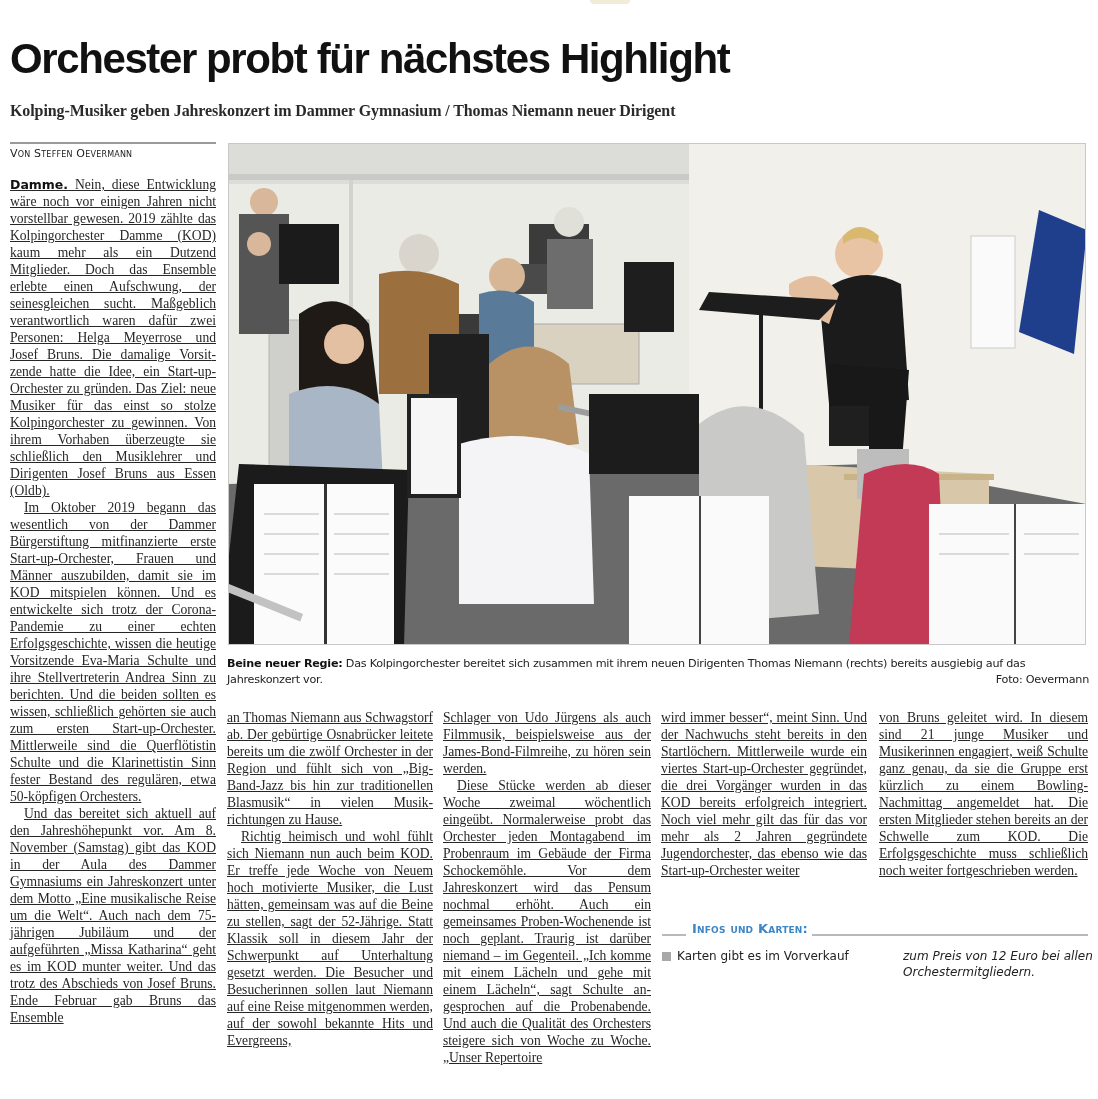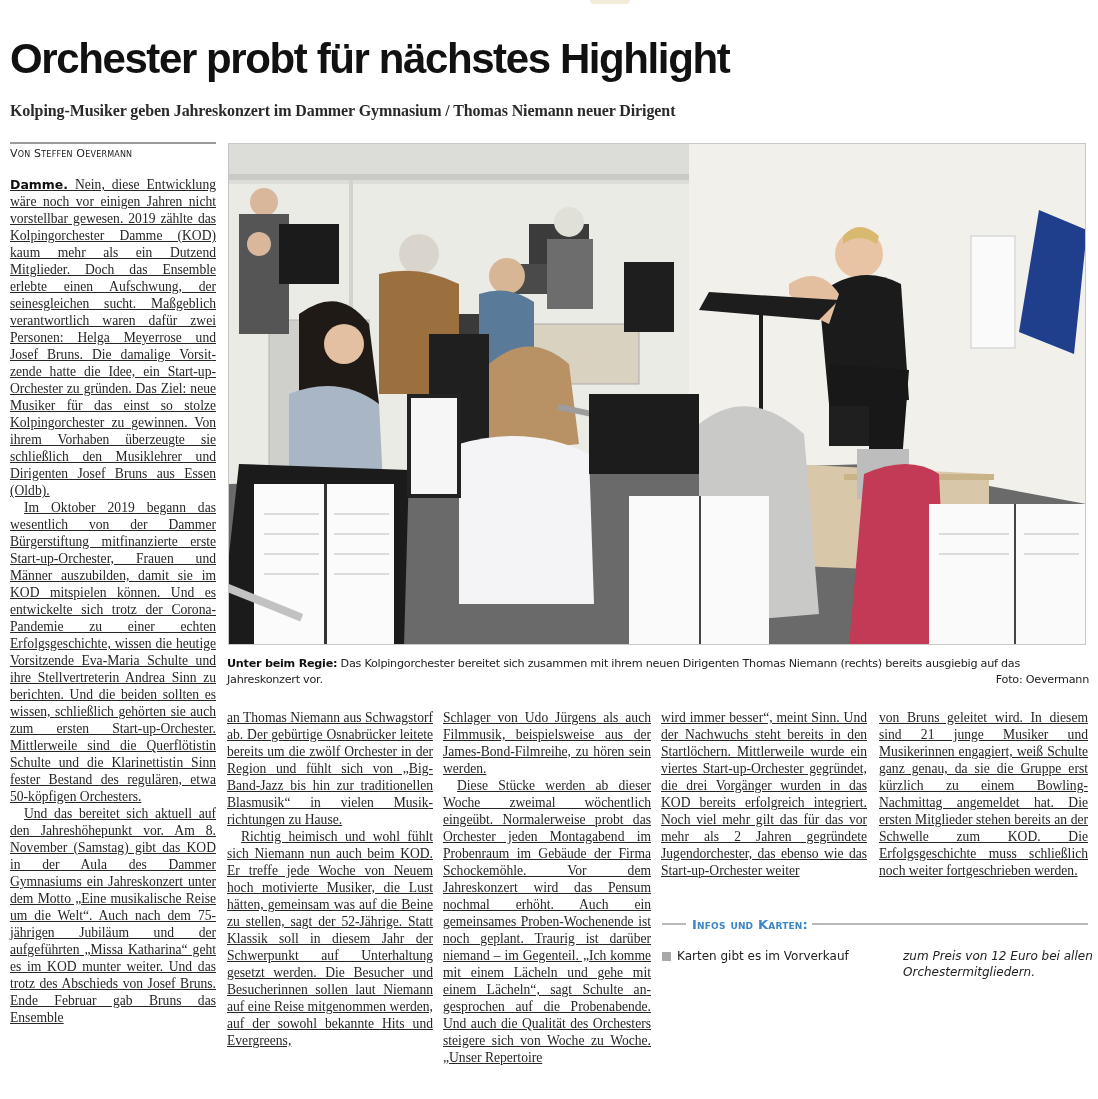--- a/index.html
+++ b/index.html
@@ -49,21 +49,21 @@
 
     .caption {
       position: absolute; left: 227px; top: 656px; width: 862px;
       font-family: "DejaVu Sans", sans-serif; font-size: 11.2px; line-height: 16px; color: #222;
       letter-spacing: -0.25px;
     }
     .caption .lead { font-weight: bold; color: #111; }
     .caption .credit { position: absolute; right: 0; top: 16px; margin-left: 20px; }
 
     .info-box { position: absolute; left: 662px; top: 912px; width: 426px; }
-    .info-head { display: flex; align-items: center; height: 24px; }
+    .info-head { display: flex; align-items: flex-end; height: 24px; }
     .info-rule-l { width: 24px; height: 2px; background: #b9b9b9; margin-right: 6px; }
     .info-rule-r { flex: 1; height: 2px; background: #b9b9b9; margin-left: 4px; }
     .info-title {
       font-family: "DejaVu Sans", sans-serif; font-weight: bold; font-size: 13px;
       font-variant: small-caps; color: #3d86c6; letter-spacing: 0.2px; white-space: nowrap;
     }
     .info-cols { position: absolute; top: 36px; left: 0; width: 426px; }
     .info-col {
       position: absolute; font-family: "DejaVu Sans", sans-serif; font-size: 12px;
       line-height: 16.2px; color: #222;
@@ -178,21 +178,21 @@
         <line x1="710" y1="410" x2="780" y2="410"></line>
       <line x1="795" y1="390" x2="850" y2="390"></line>
         <line x1="795" y1="410" x2="850" y2="410"></line>
     </g>
 
     <rect x="0" y="440" width="80" height="8" fill="#c2c2c2" transform="rotate(22 0 440)"></rect>
   </svg>
 </div>
 
 <div class="caption">
-  <span class="lead">Unter beim Regie:</span><span> Das Kolpingorchester bereitet sich zusammen mit ihrem neuen Dirigenten Thomas Niemann (rechts) bereits ausgiebig auf das Jahreskonzert vor.</span>
+  <span class="lead">Beine neuer Regie:</span><span> Das Kolpingorchester bereitet sich zusammen mit ihrem neuen Dirigenten Thomas Niemann (rechts) bereits ausgiebig auf das Jahreskonzert vor.</span>
   <span class="credit">Foto: Oevermann</span>
 </div>
 
 <div class="col" id="col2">
   <p>an Thomas Niemann aus Schwagstorf ab. Der gebürtige Osnabrücker leitete bereits um die zwölf Orchester in der Re­gion und fühlt sich von „Big-Band-Jazz bis hin zur traditionel­len Blasmusik“ in vielen Musik­richtungen zu Hause.</p>
   <p class="indent">Richtig heimisch und wohl fühlt sich Niemann nun auch beim KOD. Er treffe jede Woche von Neuem hoch motivierte Musiker, die Lust hätten, ge­meinsam was auf die Beine zu stellen, sagt der 52-Jährige. Statt Klassik soll in diesem Jahr der Schwerpunkt auf Unterhaltung gesetzt werden. Die Besucher und Besucherinnen sollen laut Niemann auf eine Reise mitge­nommen werden, auf der sowohl bekannte Hits und Evergreens,</p>
 </div>
 
 <div class="col" id="col3">
   <p>Schlager von Udo Jürgens als auch Filmmusik, beispielsweise aus der James-Bond-Filmreihe, zu hören sein werden.</p>

